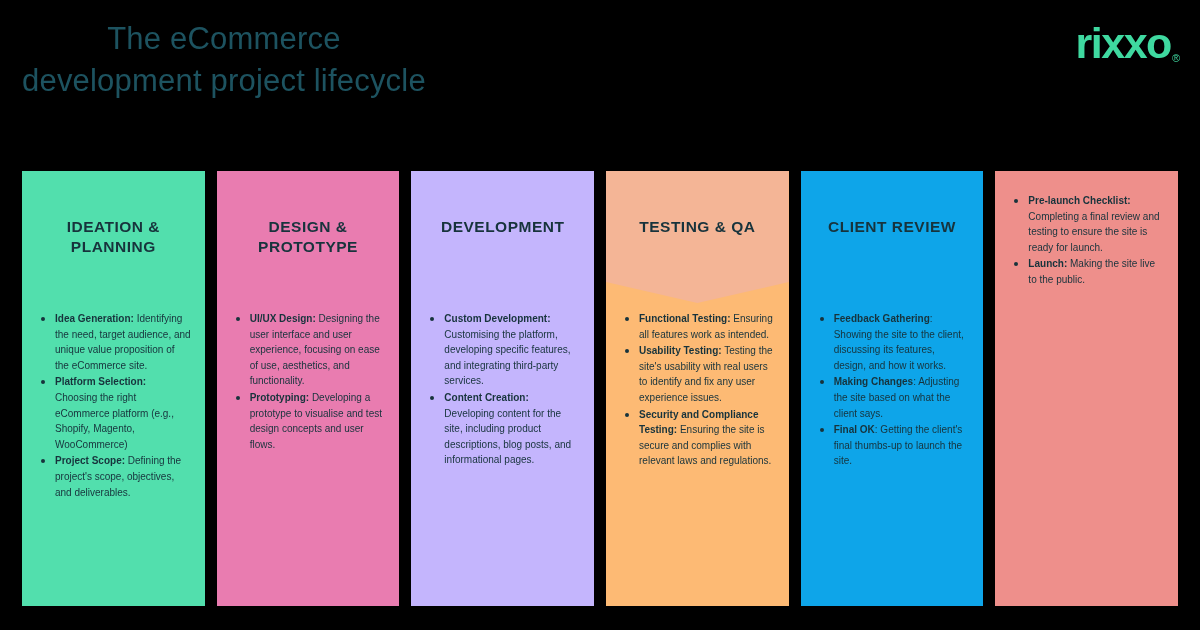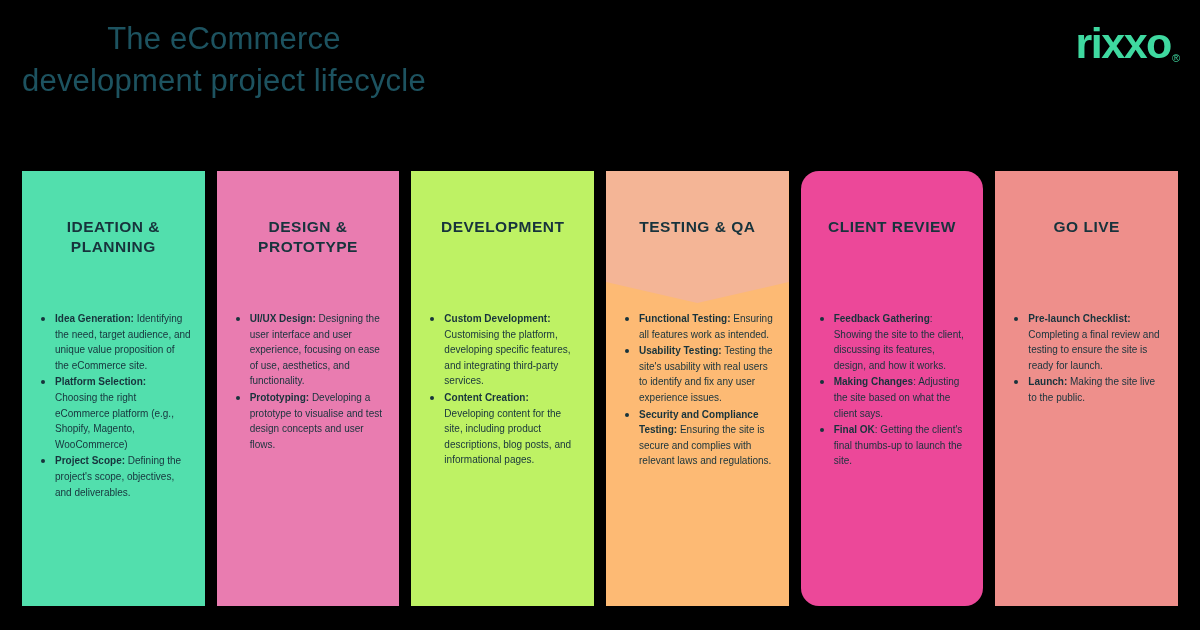--- a/index.html
+++ b/index.html
@@ -117,21 +117,21 @@
           <div class="card-title">DESIGN &amp;
 PROTOTYPE</div>
         </div>
         <div class="card-body">
           <ul class="bullets">
             <li><b>UI/UX Design:</b><span> Designing the user interface and user experience, focusing on ease of use, aesthetics, and functionality.</span></li>
             <li><b>Prototyping:</b><span> Developing a prototype to visualise and test design concepts and user flows.</span></li>
           </ul>
         </div>
       </div>
-      <div class="card" style="background: #bef264;">
+      <div class="card" style="background: #c4b5fd;">
         <div class="card-head">
           <div class="card-title">DEVELOPMENT</div>
         </div>
         <div class="card-body">
           <ul class="bullets">
             <li><b>Custom Development:</b><span> Customising the platform, developing specific features, and integrating third-party services.</span></li>
             <li><b>Content Creation:</b><span> Developing content for the site, including product descriptions, blog posts, and informational pages.</span></li>
           </ul>
         </div>
       </div>
@@ -145,36 +145,33 @@
           <div class="card-title">TESTING &amp; QA</div>
         </div>
         <div class="card-body">
           <ul class="bullets">
             <li><b>Functional Testing:</b><span> Ensuring all features work as intended.</span></li>
             <li><b>Usability Testing:</b><span> Testing the site's usability with real users to identify and fix any user experience issues.</span></li>
             <li><b>Security and Compliance Testing:</b><span> Ensuring the site is secure and complies with relevant laws and regulations.</span></li>
           </ul>
         </div>
       </div>
-      <div class="card" style="background: #ec4899; border-radius: 18px;">
+      <div class="card" style="background: #0ea5e9;">
         <div class="card-head">
           <div class="card-title">CLIENT REVIEW</div>
         </div>
         <div class="card-body">
           <ul class="bullets">
             <li><b>Feedback Gathering</b><span>: Showing the site to the client, discussing its features, design, and how it works.</span></li>
             <li><b>Making Changes</b><span>: Adjusting the site based on what the client says.</span></li>
             <li><b>Final OK</b><span>: Getting the client's final thumbs-up to launch the site.</span></li>
           </ul>
         </div>
       </div>
       <div class="card" style="background: rgb(238, 143, 139);">
-        <div class="card-head">
-          <div class="card-title">GO LIVE</div>
-        </div>
         <div class="card-body">
           <ul class="bullets">
             <li><b>Pre-launch Checklist:</b><span> Completing a final review and testing to ensure the site is ready for launch.</span></li>
             <li><b>Launch:</b><span> Making the site live to the public.</span></li>
           </ul>
         </div>
       </div>
     </div>
 
 </div>

